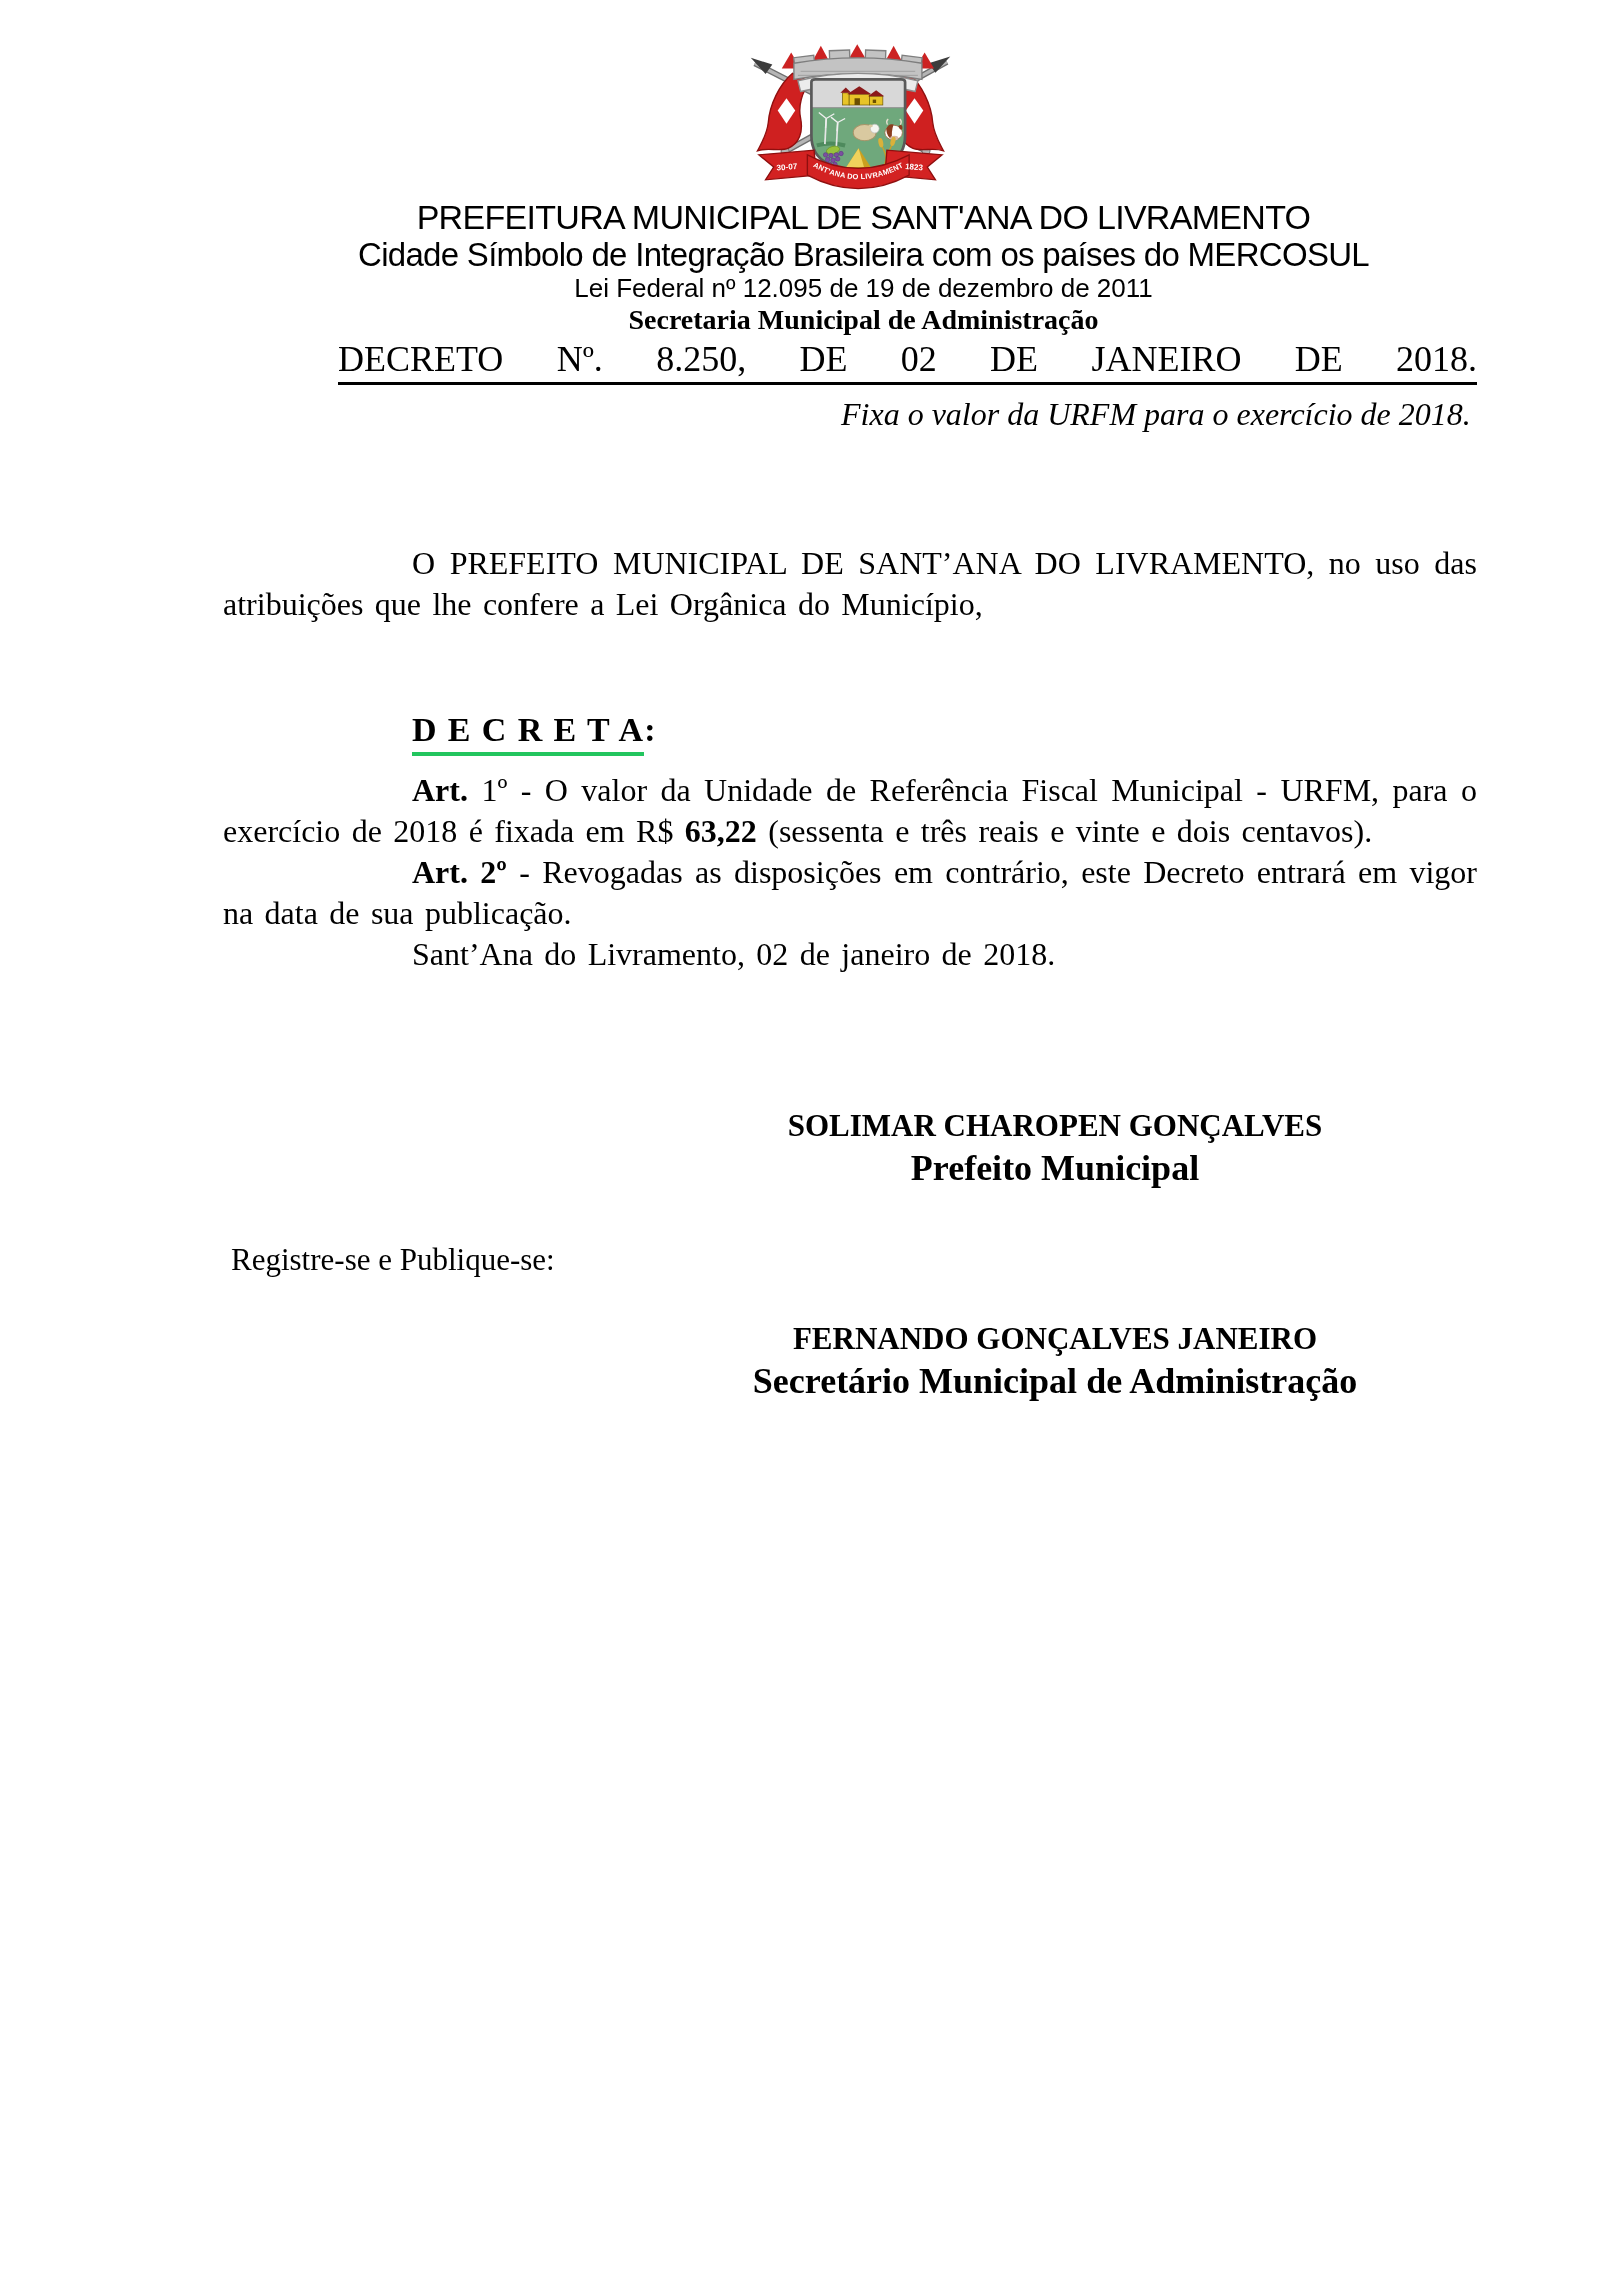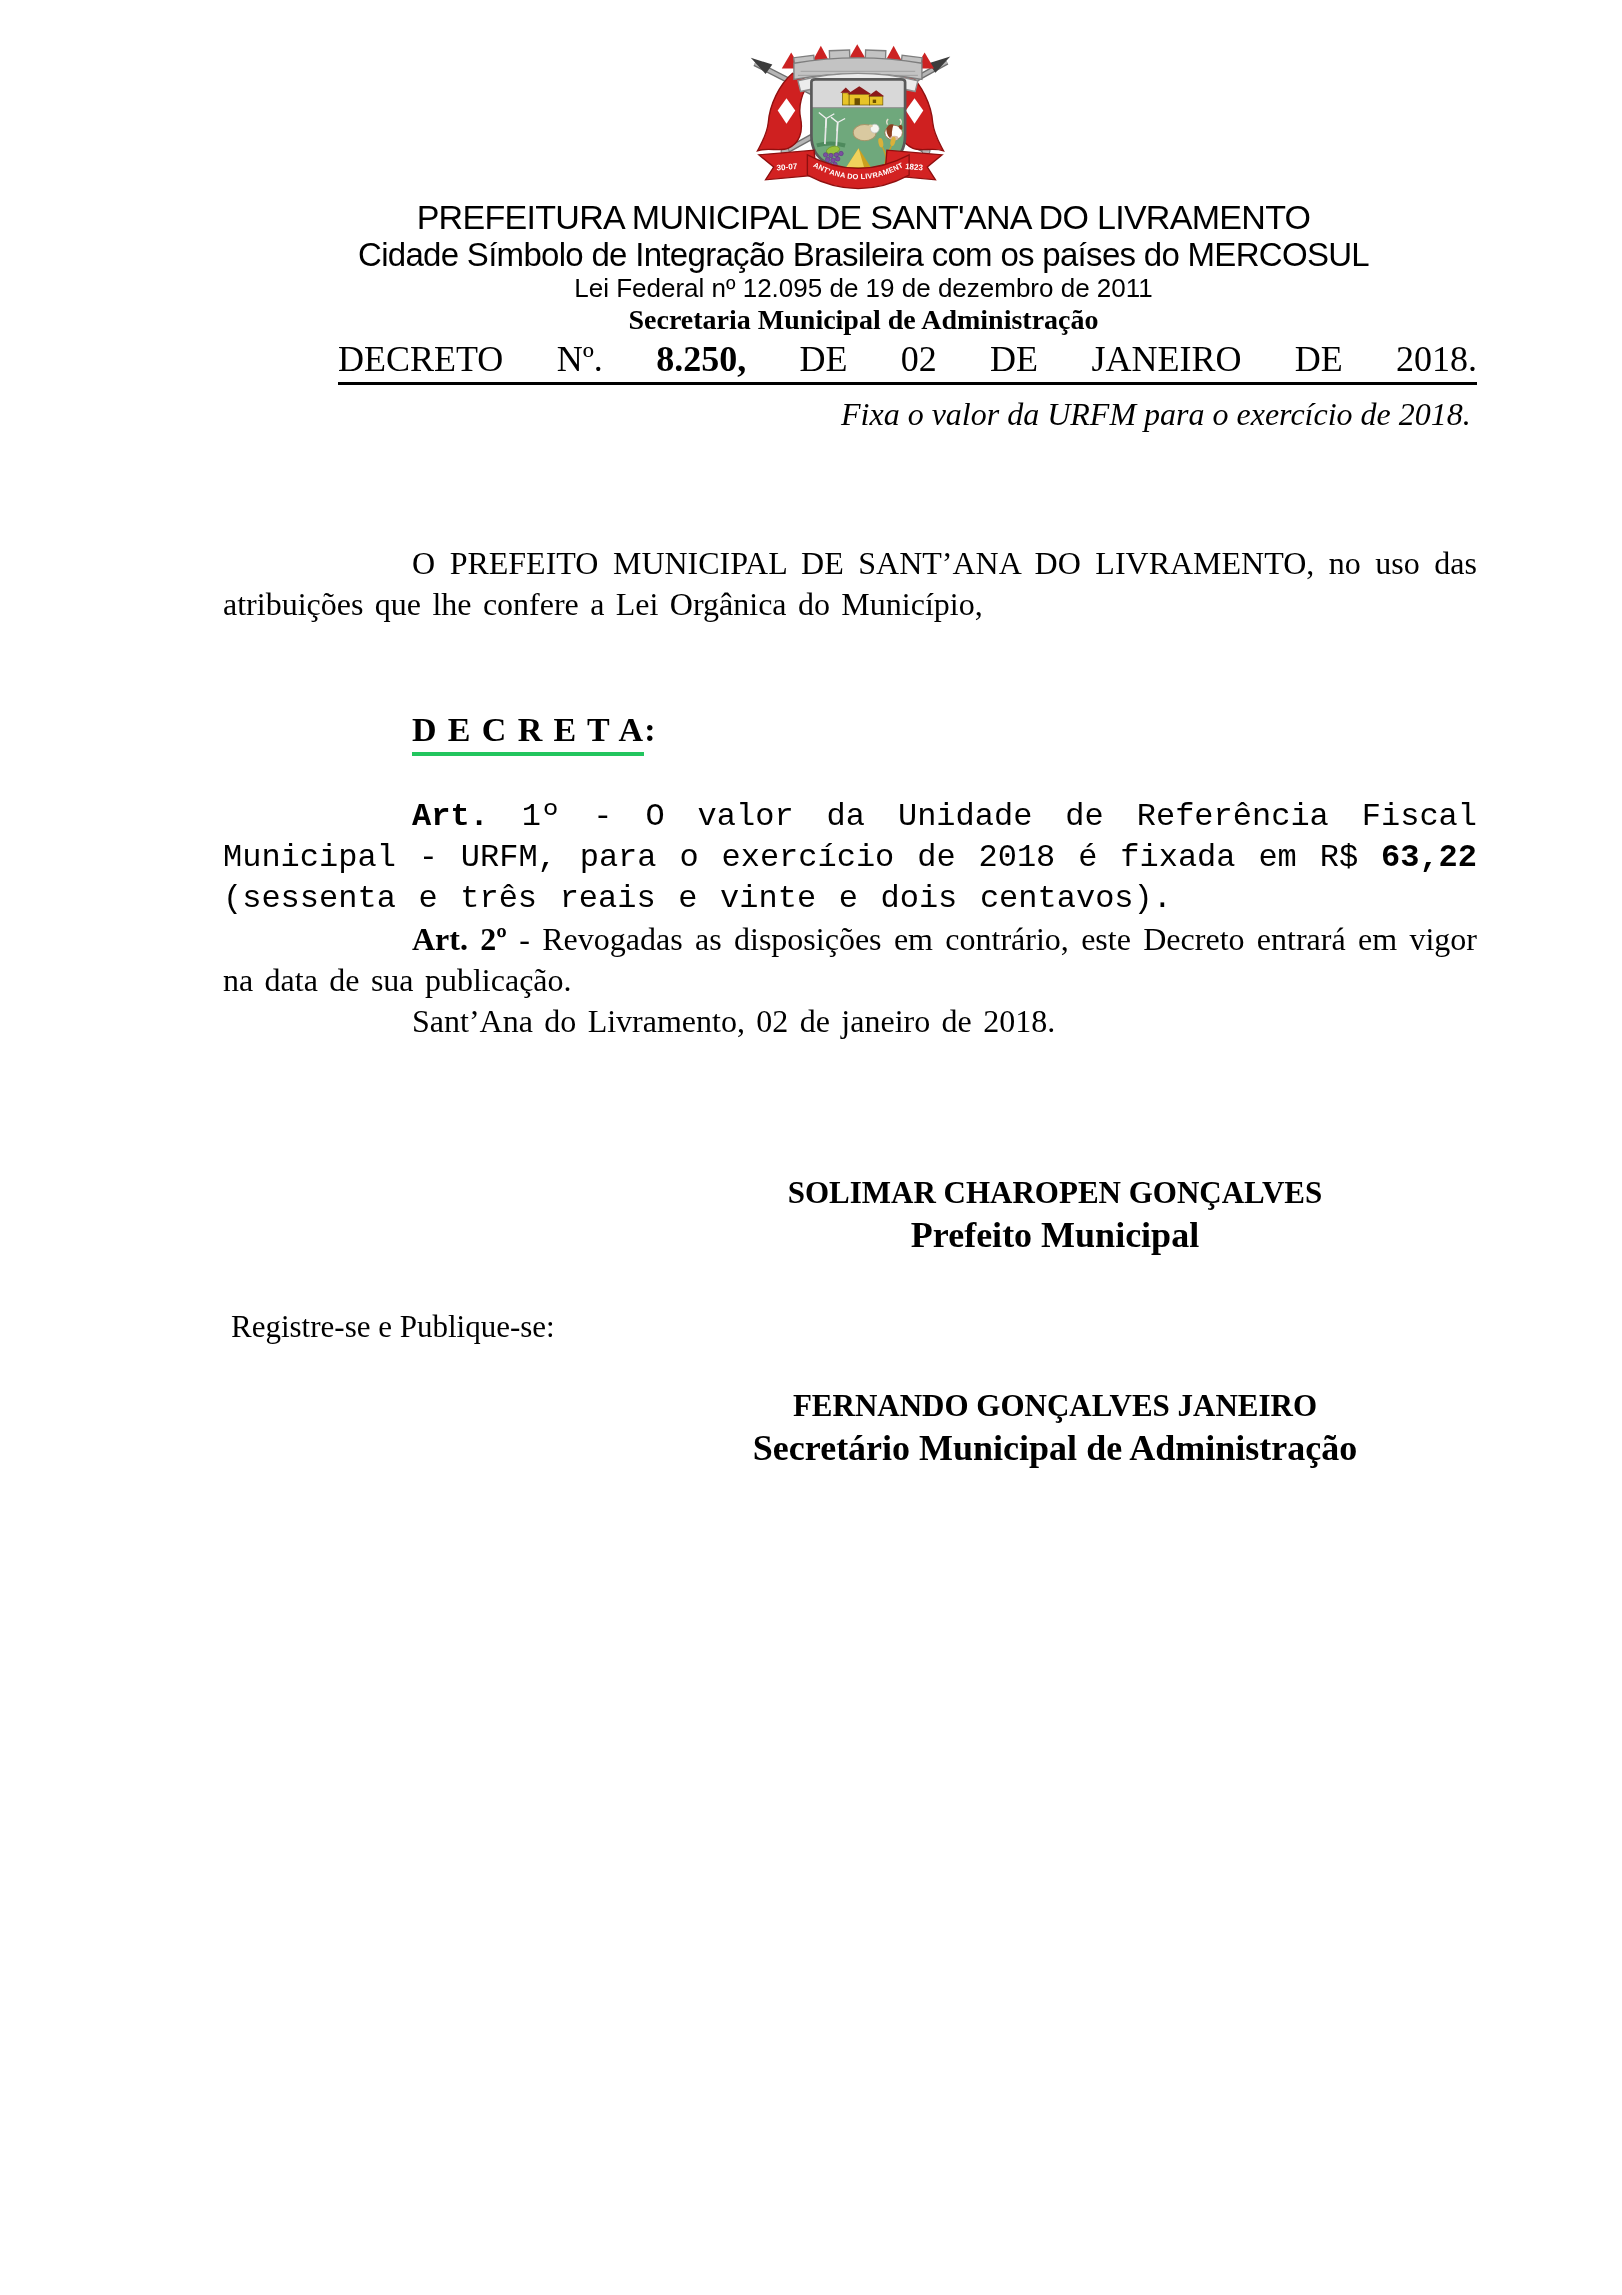--- a/index.html
+++ b/index.html
@@ -25,42 +25,42 @@
 
   
   .decree-title {
     margin-left:115px; margin-top:4px;
     font-size:36px; line-height:39px;
     text-align:justify; text-align-last:justify;
     border-bottom:3.4px solid #000;
     padding-bottom:2.7px;
     white-space:normal;
   }
-  .decree-title b { font-weight:bold; }
+  .decree-title b { font-weight:normal; }
 
   
   .ementa {
     margin-left:618px; width:635px; margin-top:9.5px;
     font-size:32px; line-height:41px;
     font-weight:normal; font-style:italic;
     text-align:justify;
   }
 
   
   .body-para {
     margin:0; font-size:32px; line-height:41px;
     text-align:justify; text-indent:189px;
     word-spacing:3.4px;
   }
   .preamble { margin-top:108px; }
 
   .decreta { margin-top:84px; margin-left:189px; font-size:34px; line-height:42px; font-weight:bold; }
   .decreta .uline { border-bottom:4px solid #22c55e; padding-bottom:3.4px; letter-spacing:1.4px; }
 
-  .article-1 { margin-top:45px;font-family:Liberation Mono, monospace; }
+  .article-1 { margin-top:19px; }
   .dateline { text-align:left; }
 
   
   .sig { width:744px; margin-left:460px; text-align:center; }
   .sig-1 { margin-top:130px; }
   .sig-2 { margin-top:38px; }
   .sig-name { font-size:31px; line-height:42px; font-weight:bold; }
   .sig-role { font-size:36px; line-height:42px;font-weight:bold; }
   .register { margin:8px; margin-top:50px; font-size:31px; line-height:41px; }
 </style>

